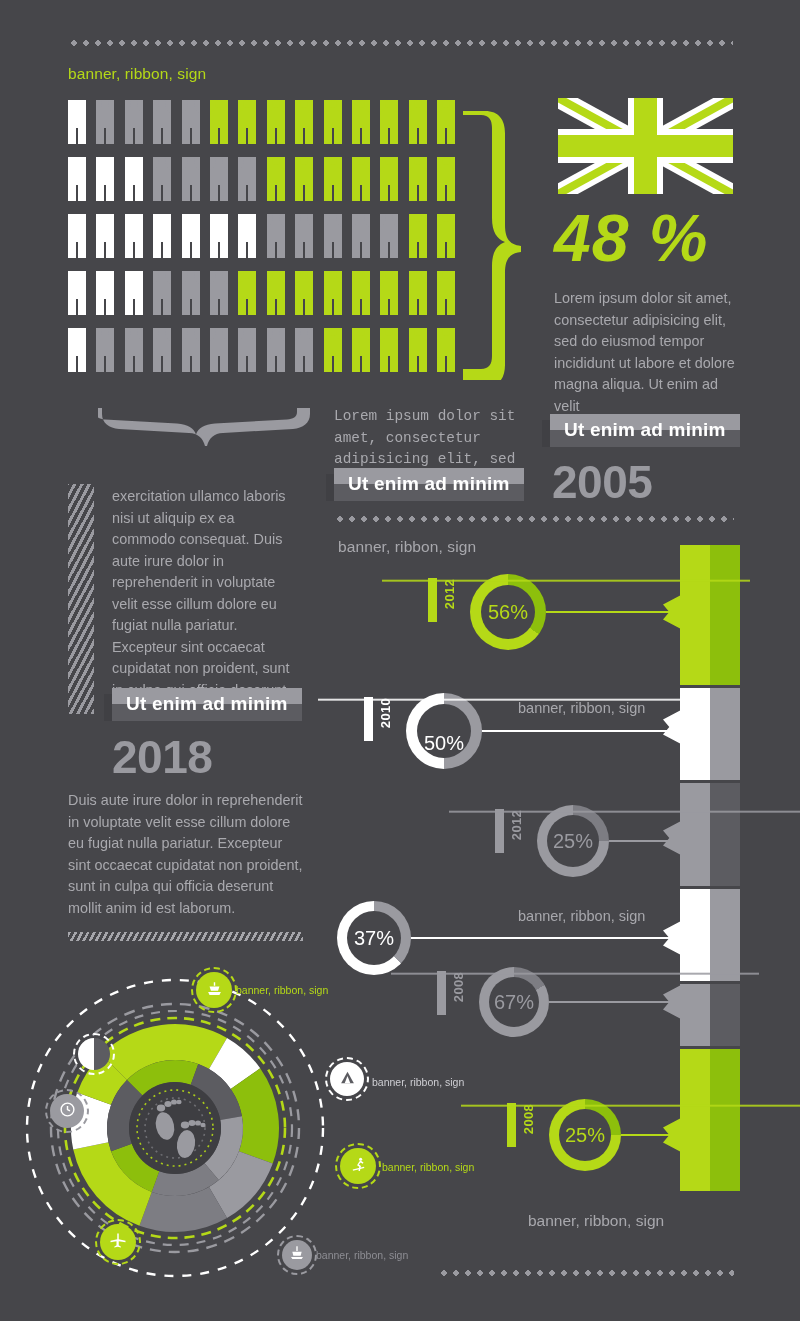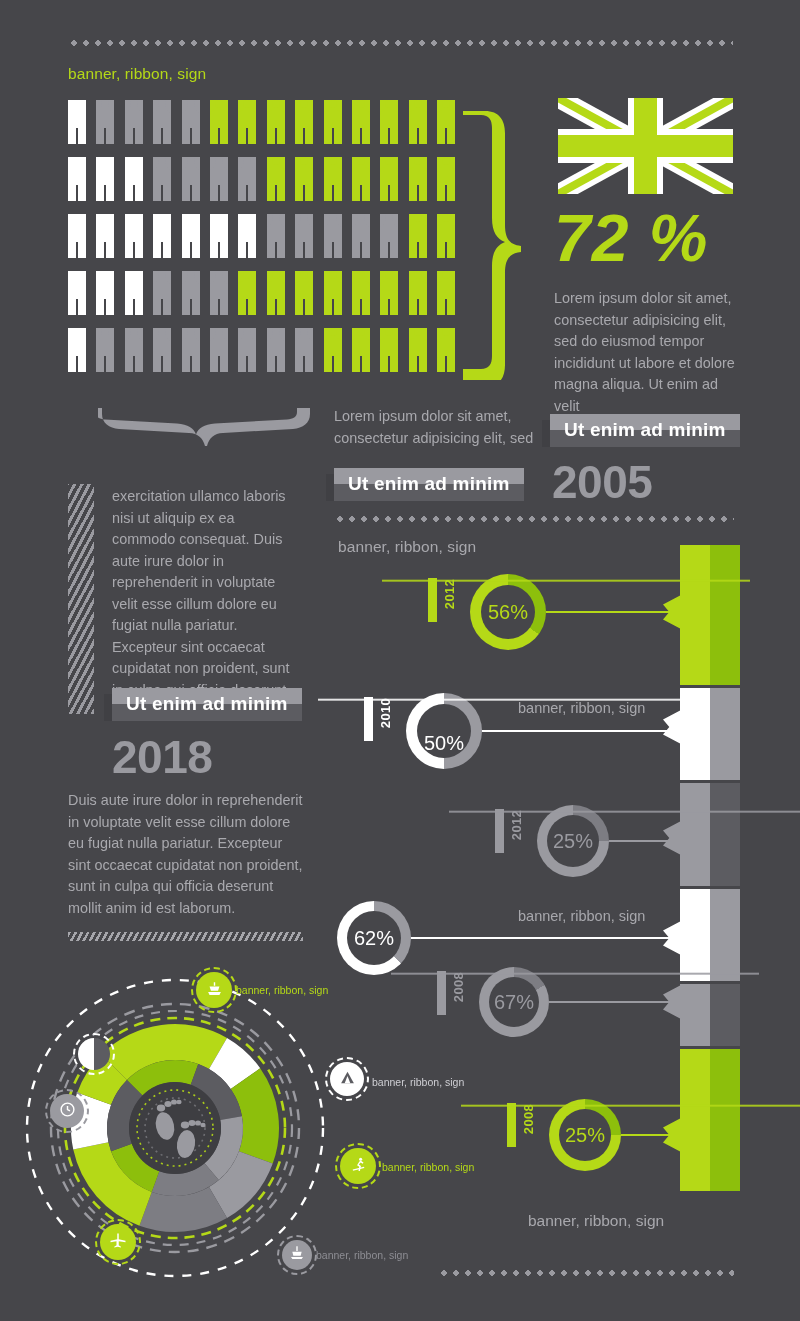--- a/index.html
+++ b/index.html
@@ -616,29 +616,29 @@
     </g>
 
     <rect x="0" y="31" width="175" height="34" fill="#ffffff"></rect>
     <rect x="70" y="0" width="35" height="96" fill="#ffffff"></rect>
 
     <rect x="0" y="37" width="175" height="22" fill="#b5d917"></rect>
     <rect x="76" y="0" width="23" height="96" fill="#b5d917"></rect>
   </svg>
 </div>
 
-<div class="abs" style="left:554px;top:200px;font-size:66px;font-style:italic;font-weight:bold;color:#b5d917;letter-spacing:1px;">72 %</div>
+<div class="abs" style="left:554px;top:200px;font-size:66px;font-style:italic;font-weight:bold;color:#b5d917;letter-spacing:1px;">48 %</div>
 
 <div class="abs body-txt" style="left:554px;top:288px;width:192px;">Lorem ipsum dolor sit amet, consectetur adipisicing elit, sed do eiusmod tempor incididunt ut labore et dolore magna aliqua. Ut enim ad velit</div>
 
 <svg class="abs" style="left:98px;top:404px;" width="215" height="48" viewBox="0 0 215 48">
   <path d="M4 4 v6 c0 9 7 14 17 15 l70 4 c9 .5 14 5 16 13 h2 c2 -8 7 -12.5 16 -13 l70 -4 c10 -1 17 -6 17 -15 v-6 h-13 v4 c0 5 -4 7 -10 7.5 l-72 4 c-11 .6 -17 5 -19 11 c-2 -6 -8 -10.4 -19 -11 l-72 -4 c-6 -.5 -10 -2.5 -10 -7.5 v-4 z" fill="#9a9aa0"></path>
 </svg>
 
-<div class="abs body-txt" style="left:334px;top:406px;width:200px;">Lorem ipsum dolor sit amet, consectetur adipisicing elit, sed</div>
+<div class="abs body-txt" style="left:334px;top:406px;width:200px;font-family:Liberation Mono, monospace;">Lorem ipsum dolor sit amet, consectetur adipisicing elit, sed</div>
 
 <div class="ribbon" style="left:550px;top:414px;">
   <span class="rb">Ut enim ad minim</span>
 </div>
 
 <div class="ribbon" style="left:334px;top:468px;">
   <span class="rb">Ut enim ad minim</span>
 </div>
 
 <div class="abs yearbig" style="left:552px;top:455px;">2005</div>
@@ -792,21 +792,21 @@
     <i style="width:65%;background:#9a9aa0;opacity:.85"></i>
     <i style="width:94%;background:#9a9aa0;opacity:.85"></i>
     <i style="width:97%;background:#9a9aa0;opacity:.85"></i>
     <i style="width:72%;background:#9a9aa0;opacity:.85"></i>
     <i style="width:75%;background:#9a9aa0;opacity:.85"></i>
     <i style="width:98%;background:#9a9aa0;opacity:.85"></i>
     <i style="width:93%;background:#9a9aa0;opacity:.85"></i>
   </div>
 <div class="donut" style="left: 337px; top: 901px; width: 74px; height: 74px; background: conic-gradient(rgb(154, 154, 160) 0deg, rgb(154, 154, 160) 133.2deg, rgb(255, 255, 255) 133.2deg, rgb(255, 255, 255) 360deg);">
     <div class="hole" style="left: 10px; top: 10px; width: 54px; height: 54px;"></div>
-    <span class="lbl" style="color: rgb(255, 255, 255);">62%</span>
+    <span class="lbl" style="color: rgb(255, 255, 255);">37%</span>
   </div>
 <div class="leader abs" style="left: 411px; top: 937px; width: 261px; background: rgb(255, 255, 255);"></div>
 <div class="notch abs" style="left: 663px; top: 921px; background: rgb(255, 255, 255);"></div>
 <div class="donut" style="left: 479px; top: 967px; width: 70px; height: 70px; background: conic-gradient(rgb(125, 125, 131) 0deg, rgb(125, 125, 131) 61.2deg, rgb(154, 154, 160) 61.2deg, rgb(154, 154, 160) 360deg);">
     <div class="hole" style="left: 10px; top: 10px; width: 50px; height: 50px;"></div>
     <span class="lbl" style="color: rgb(154, 154, 160);">67%</span>
   </div>
 <div class="leader abs" style="left: 549px; top: 1001px; width: 123px; background: rgb(154, 154, 160);"></div>
 <div class="notch abs" style="left: 663px; top: 985px; background: rgb(154, 154, 160);"></div>
 <div class="vyear" style="left: 451px; top: 972px; color: rgb(154, 154, 160); transform: rotate(180deg);">2008</div>

